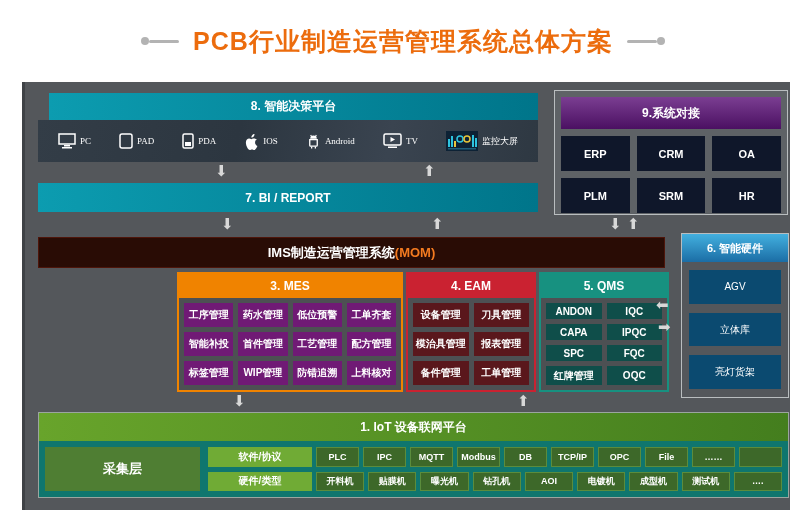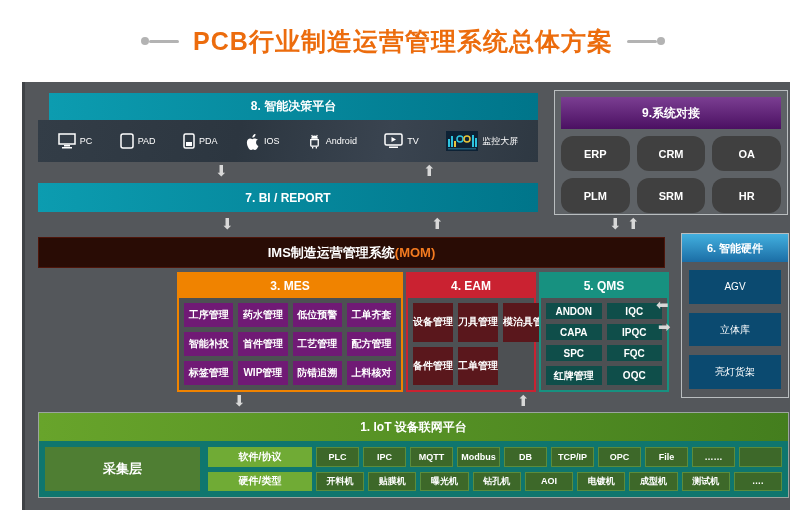--- a/index.html
+++ b/index.html
@@ -20,31 +20,31 @@
   .abs { position:absolute; }
 
   .bar { display:flex; align-items:center; justify-content:center;
     color:#fff; font-weight:bold; font-size:12px; }
   .teal-grad { background:linear-gradient(90deg,#0c9cb0,#00758a); }
 
   
   .decision { left:13px; top:11px; width:500px; }
   .decision .hdr { height:27px;margin-left:11px; }
   .devices { height:42px; display:flex; align-items:center; justify-content:space-around;
-    background:linear-gradient(100deg,#333d47,#2c3640 40%,#3a4450 70%,#2e3842); padding:0 6px; }
+    background:linear-gradient(100deg,#333d47,#2c3640 40%,#3a4450 70%,#2e3842); padding:0 6px;font-family:Liberation Serif, serif; }
   .device { display:flex; align-items:center; gap:4px; color:#fff; font-size:9px; }
   .device svg { display:block; }
 
   
   .integration { left:529px; top:8px; width:234px; height:125px;
     background:#5e6266; border:1px solid #b9bdbf; padding:6px; }
   .integration .hdr { height:32px; background:linear-gradient(180deg,#7b3e92,#4b1062); margin-bottom:7px; }
   .int-grid { display:grid; grid-template-columns:repeat(3,1fr); gap:7px; }
-  .int-cell { height:35px; background:#404040; color:#fff; font-size:11px; font-weight:bold;
-    display:flex; align-items:center; justify-content:center;border-radius:12px; }
+  .int-cell { height:35px; background:#0f172a; color:#fff; font-size:11px; font-weight:bold;
+    display:flex; align-items:center; justify-content:center; }
 
   
   .bi { left:13px; top:101px; width:500px; height:29px; }
 
   
   .mom { left:13px; top:155px; width:627px; height:31px; background:#290c05; border:1px solid #4e150a;
     display:flex; align-items:center; justify-content:center; color:#fff; font-size:13px; font-weight:bold; }
   .mom .suffix { color:#f47b20; }
 
   
@@ -59,21 +59,21 @@
   .wms .body { grid-template-columns:1fr 1fr; }
   .wms .mcell { background:#594814; }
 
   .mes { left:152px; width:226px; border:2px solid #f08300; }
   .mes .hdr { background:#f08300; }
   .mes .body { grid-template-columns:repeat(4,1fr); }
   .mes .mcell { background:#701a75; }
 
   .eam { left:381px; width:130px; border:2px solid #ca2231; }
   .eam .hdr { background:#ca2231; }
-  .eam .body { grid-template-columns:1fr 1fr 1fr 1fr; }
+  .eam .body { grid-template-columns:1fr 1fr; }
   .eam .mcell { background:#5a171c; }
 
   .qms { left:514px; width:130px; border:2px solid #179180; }
   .qms .hdr { background:#179180; }
   .qms .body { grid-template-columns:1fr 1fr; }
   .qms .mcell { background:#0f4e4a; }
 
   
   .hardware { left:656px; top:151px; width:108px; height:165px;
     background:#54575b; border:1px solid #b9bdbf; display:flex; flex-direction:column; }

